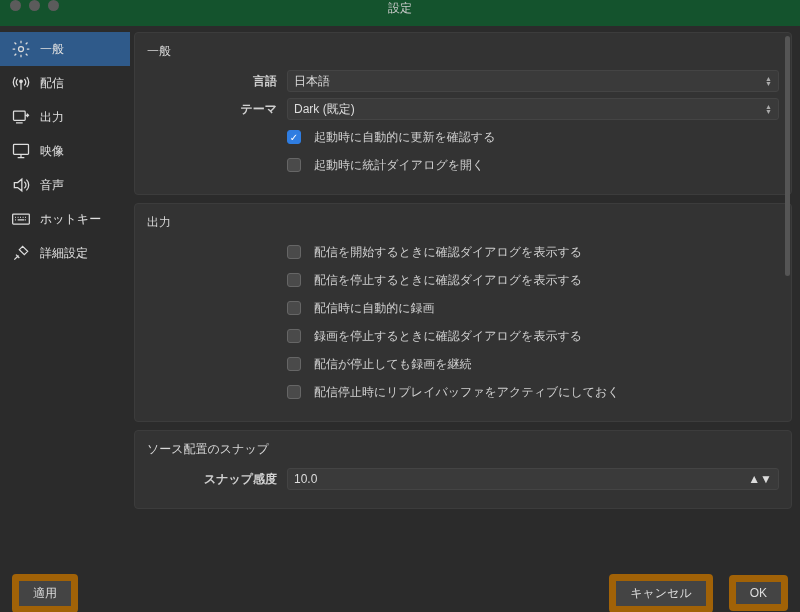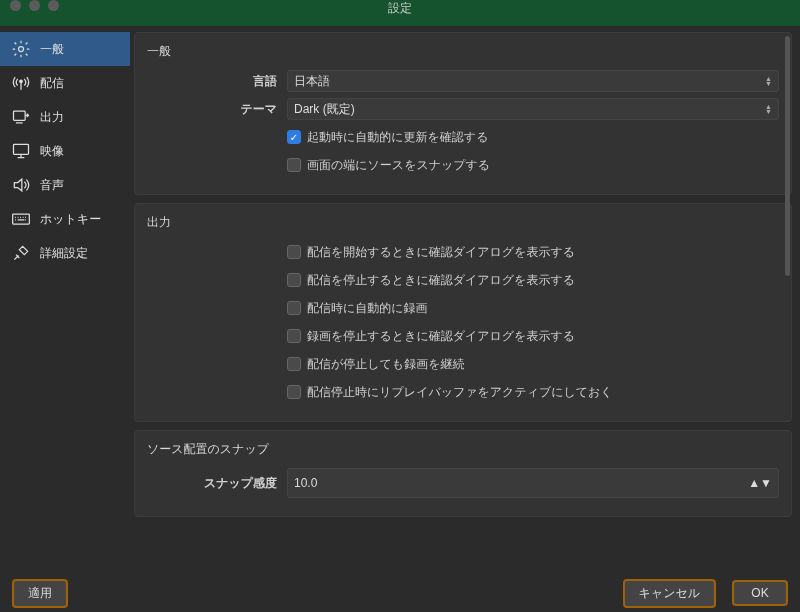--- a/index.html
+++ b/index.html
@@ -17,27 +17,27 @@
 .sbi .lbl { font-size: 12px; color: #e0e0e0; }
 .content { flex: 1; padding: 6px 8px 6px 4px; overflow-y: auto; position: relative; }
 .scrollbar { position: absolute; right: 10px; top: 10px; width: 5px; height: 240px; background: #555; border-radius: 3px; }
 .group { border: 1px solid #3c3c3c; border-radius: 4px; margin-bottom: 8px; background: #333333; padding: 10px 12px 12px 12px; }
 .gtitle { font-size: 12px; color: #d8d8d8; margin-bottom: 10px; }
 .row { display: flex; align-items: center; margin-bottom: 6px; min-height: 22px; }
 .rlabel { width: 140px; text-align: right; padding-right: 10px; color: #d0d0d0; font-weight: bold; }
 .rfield { flex: 1; display: flex; align-items: center; }
 .select { flex: 1; background: #3a3a3a; border: 1px solid #444; border-radius: 3px; padding: 3px 6px; color: #ddd; display: flex; justify-content: space-between; align-items: center; height: 22px; }
 .select .arrows { display: flex; flex-direction: column; line-height: 5px; font-size: 7px; color: #aaa; }
-.spin { flex: 1; background: #3a3a3a; border: 1px solid #444; border-radius: 3px; padding: 3px 6px; color: #ddd; display: flex; justify-content: space-between; align-items: center; height: 30px; }
-.cb { display: flex; align-items: center; gap: 6px; }
+.spin { flex: 1; background: #3a3a3a; border: 1px solid #444; border-radius: 3px; padding: 3px 6px; color: #ddd; display: flex; justify-content: space-between; align-items: center; height: 22px; }
+.cb { display: flex; align-items: center; gap: 13px; }
 .cbx { width: 14px; height: 14px; border: 1px solid #666; border-radius: 3px; background: #4a4a4a; display: flex; align-items: center; justify-content: center; font-size: 10px; color: #fff; }
 .cbx.checked { background: #2f7de1; border-color: #2f7de1; }
 .cbx.checked::after { content: "✓"; }
 .footer { height: 38px; display: flex; align-items: center; padding: 0 12px; background: #2b2b2b;}
-.btn { background: #444; color: #ddd; border: 2px solid #a16207; border-radius: 4px; padding: 4px 14px; font-size: 12px; cursor: pointer; }
+.btn { background: #444; color: #ddd; border: 7px solid #a16207; border-radius: 4px; padding: 4px 14px; font-size: 12px; cursor: pointer; }
 .spacer { flex: 1; }
 svg { stroke: #ddd; fill: none; stroke-width: 1.5; }
 </style>
 </head>
 <body>
 
 <div class="titlebar">
   <div class="traffic">
     <div class="tl r"></div>
     <div class="tl y"></div>
@@ -144,21 +144,21 @@
           <div class="rlabel"></div>
           <div class="rfield cb">
             <span class="cbx checked"></span>
             <span>起動時に自動的に更新を確認する</span>
           </div>
         </div>
       <div class="row">
           <div class="rlabel"></div>
           <div class="rfield cb">
             <span class="cbx"></span>
-            <span>画面の端にソースをスナップする</span>
+            <span>起動時に統計ダイアログを開く</span>
           </div>
         </div>
     </div>
 
     <div class="group">
       <div class="gtitle">出力</div>
       <div class="row">
           <div class="rlabel"></div>
           <div class="rfield cb">
             <span class="cbx"></span>

